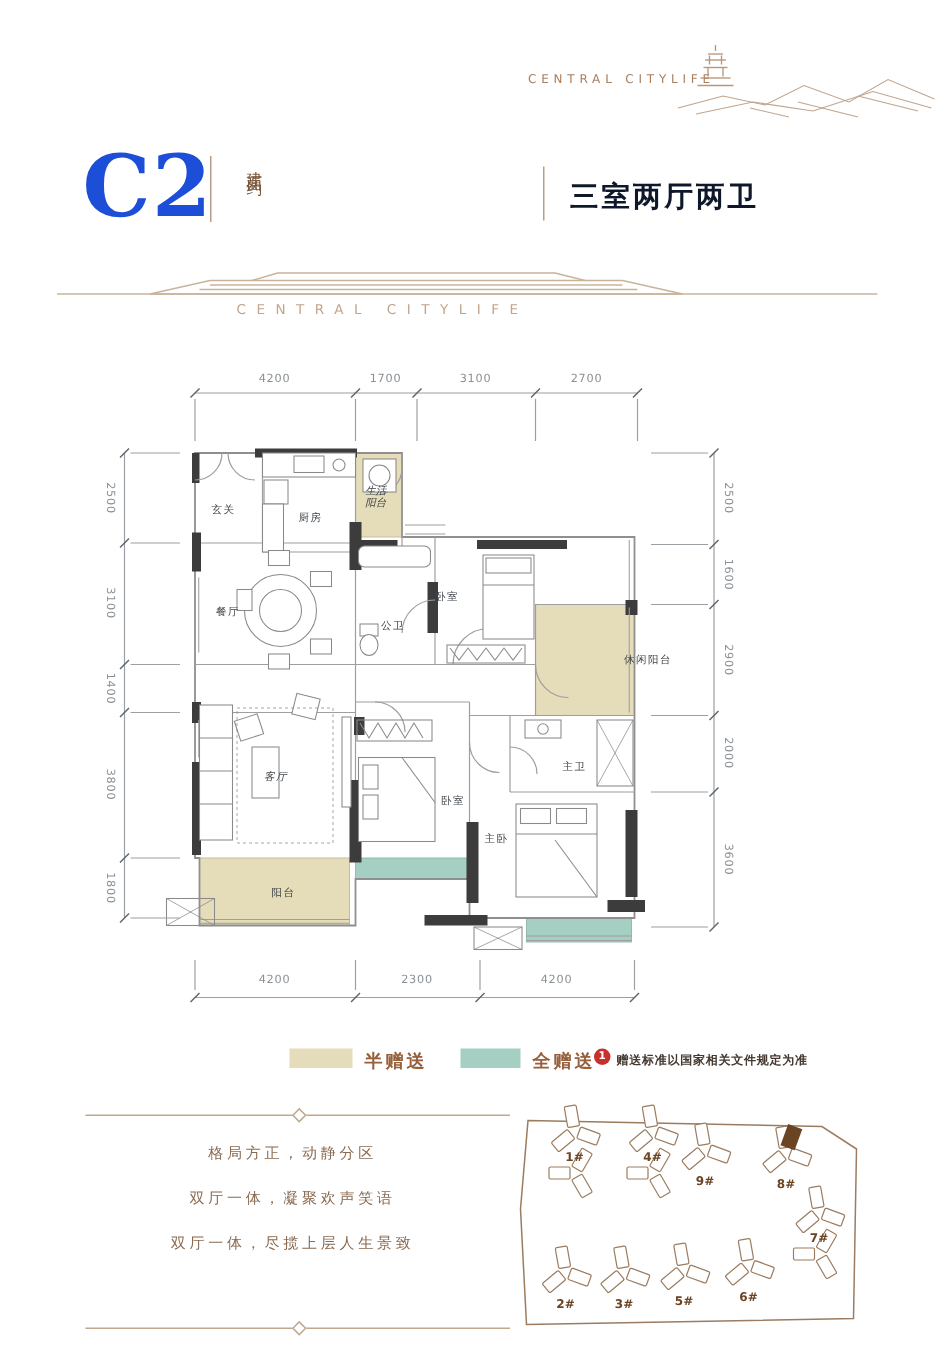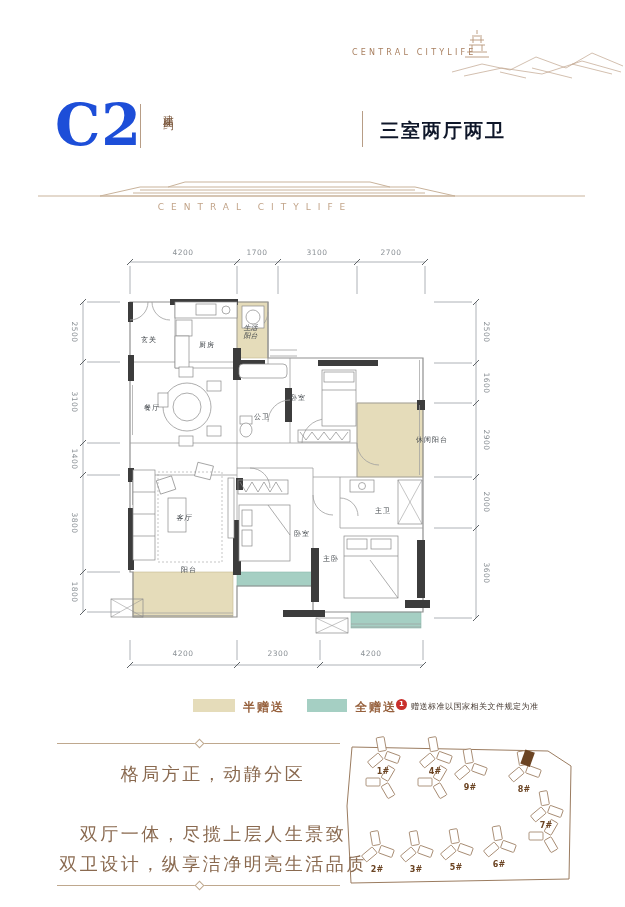--- a/index.html
+++ b/index.html
@@ -4,29 +4,29 @@
 <style>
   html,body{margin:0;padding:0;background:#ffffff;}
   #page{position:relative;width:625px;height:907px;background:#ffffff;overflow:hidden;
         font-family:"DejaVu Sans",sans-serif;}
   .abs{position:absolute;}
   .vline{width:1px;background:#b79d86;}
   .dimh{position:absolute;transform:translate(-50%,-50%);font-size:7.5px;color:#8b9196;letter-spacing:.5px;white-space:nowrap;}
   .dimv{position:absolute;transform:translate(-50%,-50%) rotate(90deg);font-size:7.5px;color:#8b9196;letter-spacing:.5px;white-space:nowrap;}
   .rlab{position:absolute;transform:translate(-50%,-50%);font-size:7px;color:#3f4449;letter-spacing:1px;white-space:nowrap;}
   .rlab.wrap{white-space:normal;width:17px;text-align:left;line-height:1.2;letter-spacing:0;font-style:italic;}
-  .feat{position:absolute;left:213px;transform:translateX(-50%);font-size:18px;color:#8a6a50;
+  .feat{position:absolute;left:195px;transform:translateX(-50%);font-size:10px;color:#8a6a50;
         letter-spacing:2.5px;white-space:nowrap;font-weight:500;}
   .rule{position:absolute;height:1px;background:#bfa88e;}
   .orn{position:absolute;width:5px;height:5px;border:1px solid #bfa88e;background:#fff;transform:rotate(45deg);}
   .leglab{position:absolute;font-size:12px;font-weight:700;color:#96603c;letter-spacing:2px;}
   .swatch{position:absolute;height:13px;}
   .badge{position:absolute;width:11px;height:11px;border-radius:50%;background:#c9302c;color:#fff;
          font-size:7px;font-weight:700;text-align:center;line-height:11px;}
-  .note{position:absolute;font-size:8px;font-weight:400;color:#453931;letter-spacing:.5px;}
+  .note{position:absolute;font-size:8px;font-weight:700;color:#453931;letter-spacing:.5px;}
   .brand-top{position:absolute;font-size:8px;letter-spacing:3.2px;color:#a87f5f;white-space:nowrap;}
   .brand-mid{position:absolute;transform:translateX(-50%);font-size:9px;letter-spacing:7px;color:#c2a489;white-space:nowrap;}
 </style>
 </head>
 <body>
 
 <div id="page">
 
   <div class="brand-top" style="left:352px;top:48px;">CENTRAL CITYLIFE</div>
   <svg class="abs" style="left:440px;top:26px;" width="185" height="54" viewBox="0 0 185 54">
@@ -410,33 +410,33 @@
   <div class="dimv" style="left:486px;top:573px;">3600</div>
 
   <div class="rlab" style="left:149px;top:340px;">玄关</div>
   <div class="rlab" style="left:207px;top:345px;">厨房</div>
   <div class="rlab wrap" style="left:252px;top:332px;">生活阳台</div>
   <div class="rlab" style="left:152px;top:408px;">餐厅</div>
   <div class="rlab" style="left:262px;top:417px;">公卫</div>
   <div class="rlab" style="left:298px;top:398px;">卧室</div>
   <div class="rlab" style="left:393px;top:440px;margin-left:39px;">休闲阳台</div>
   <div class="rlab" style="left:184px;top:518px;font-style:italic;">客厅</div>
-  <div class="rlab" style="left:189px;top:570px;">阳台</div>
+  <div class="rlab" style="left:189px;top:595px;">阳台</div>
   <div class="rlab" style="left:302px;top:534px;">卧室</div>
   <div class="rlab" style="left:383px;top:511px;">主卫</div>
   <div class="rlab" style="left:331px;top:559px;font-family:Liberation Mono, monospace;">主卧</div>
 
   <div class="swatch" style="left: 193px; top: 699px; width: 42px; background: rgb(229, 220, 186);" id="sw-half"></div>
   <div class="leglab" style="left:243px;top:699px;">半赠送</div>
   <div class="swatch" style="left: 307px; top: 699px; width: 40px; background: rgb(165, 207, 195);" id="sw-full"></div>
   <div class="leglab" style="left:355px;top:699px;">全赠送</div>
   <div class="badge" style="left:396px;top:699px;">1</div>
   <div class="note" style="left:411px;top:701px;">赠送标准以国家相关文件规定为准</div>
 
   <div class="rule" style="left:57px;top:743px;width:283px;"></div>
   <div class="orn" style="left:196px;top:740px;"></div>
   <div class="feat" style="top:762px;">格局方正，动静分区</div>
+  <div class="feat" style="top:792px;">双厅一体，凝聚欢声笑语</div>
   <div class="feat" style="top:822px;">双厅一体，尽揽上层人生景致</div>
-  <div class="feat" style="top:852px;">双卫设计，纵享洁净明亮生活品质</div>
   <div class="rule" style="left:57px;top:885px;width:283px;"></div>
   <div class="orn" style="left:196px;top:882px;"></div>
 
 </div>
 
 </body></html>

